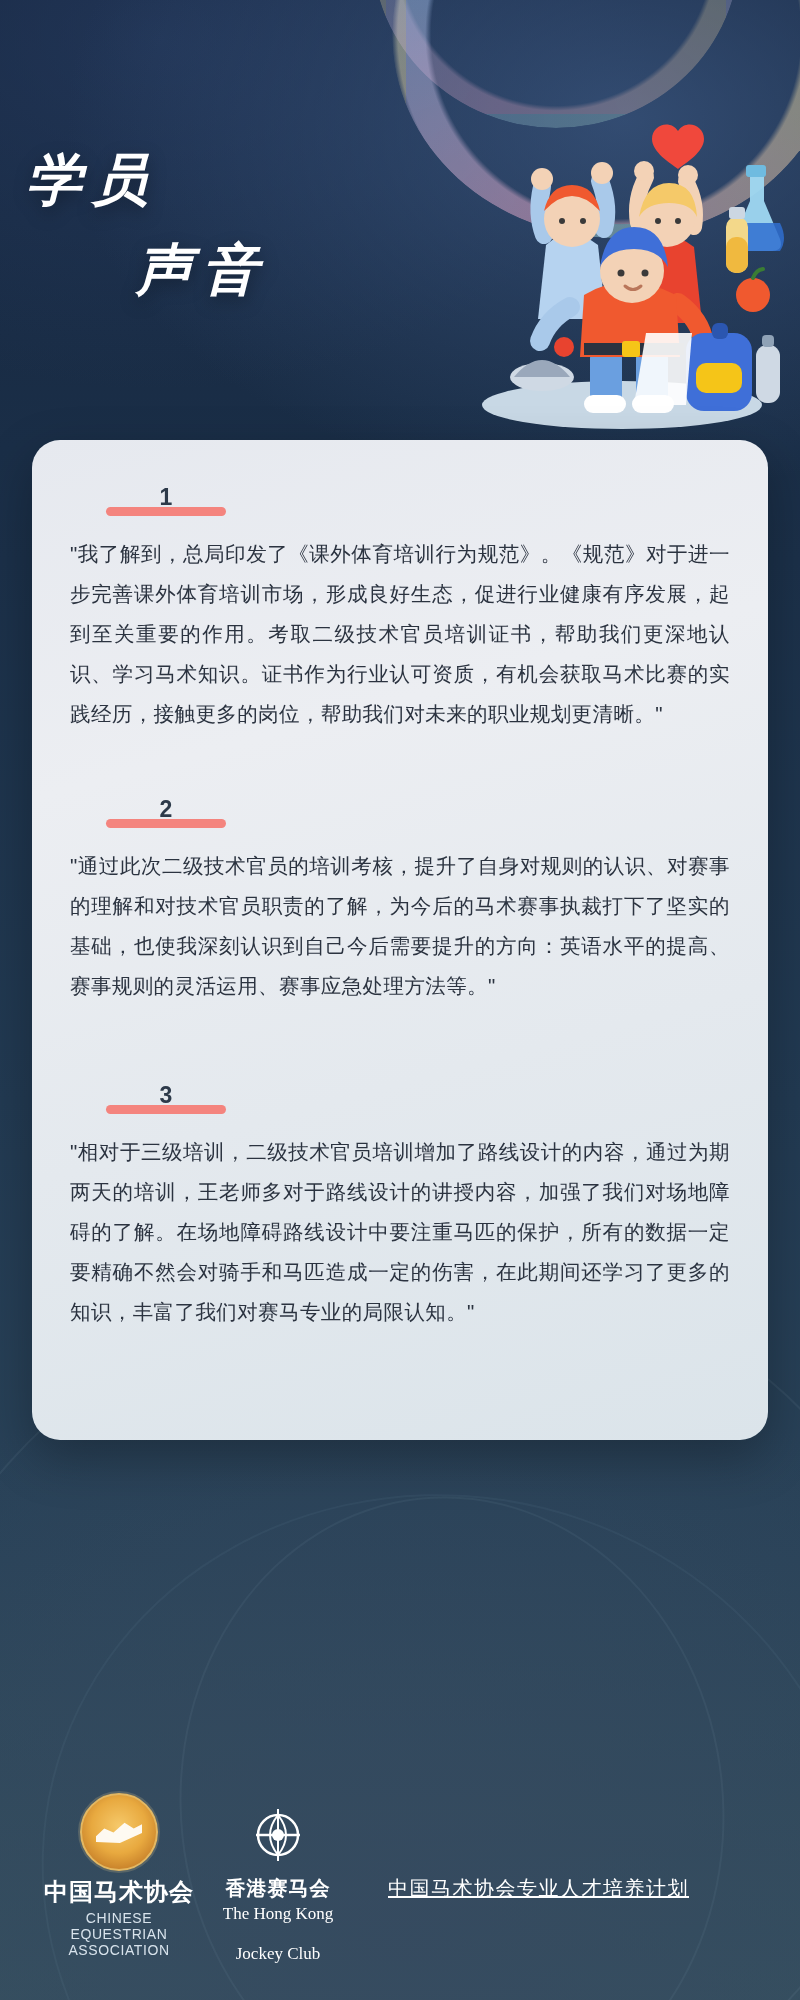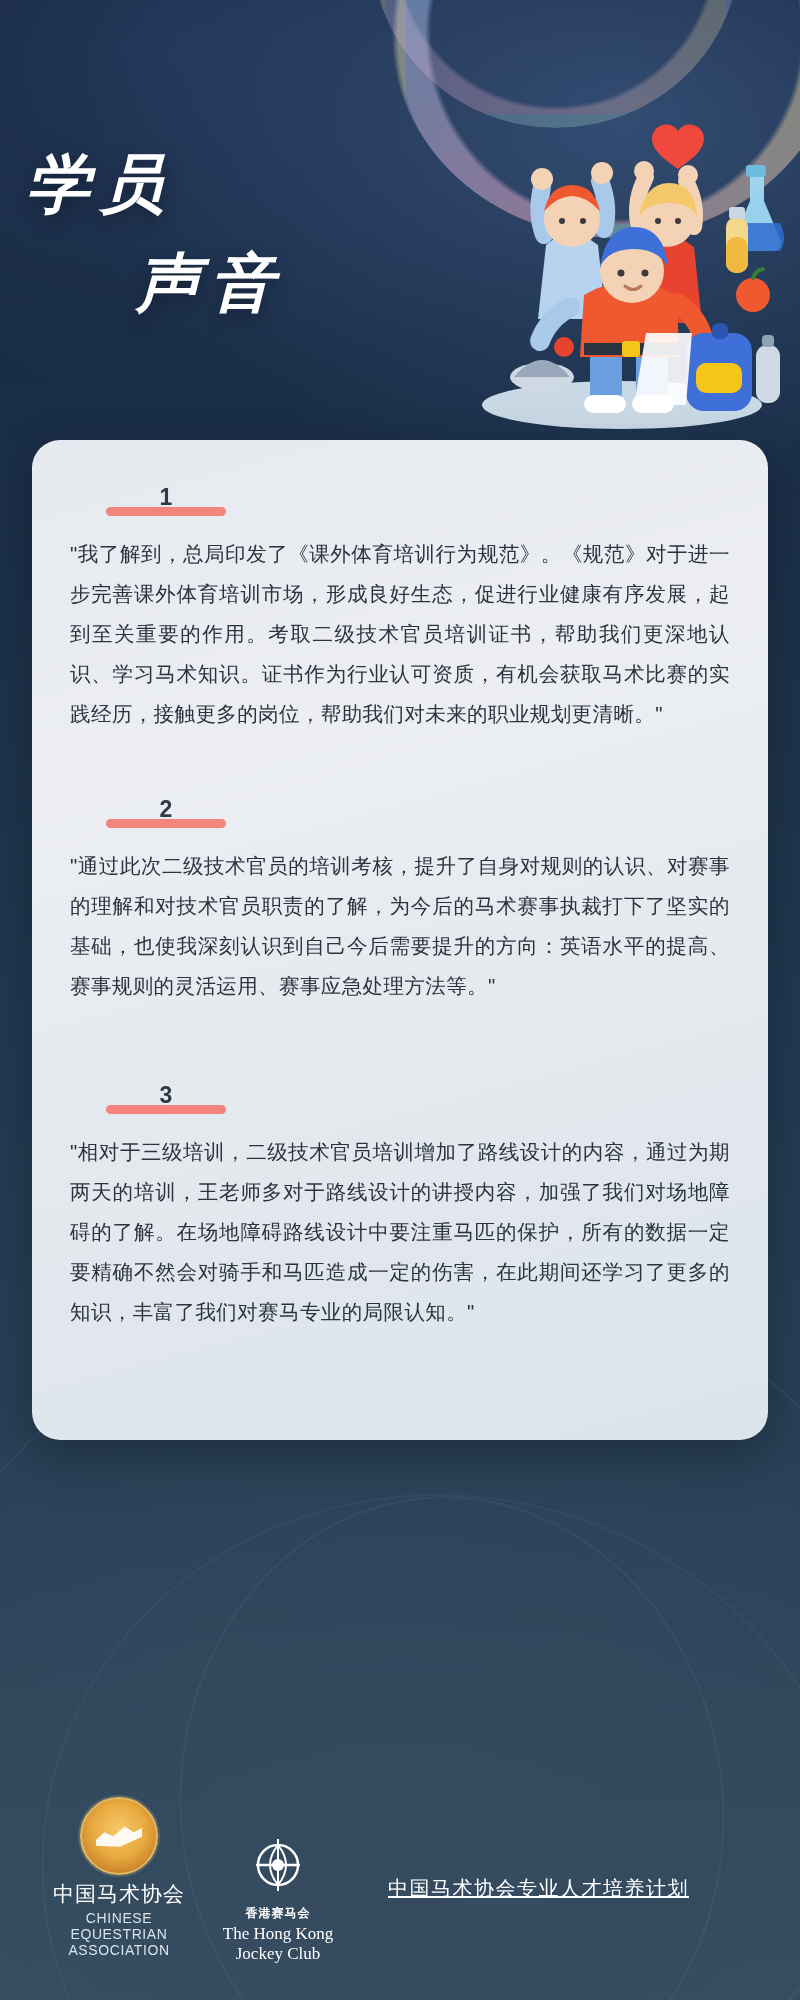--- a/index.html
+++ b/index.html
@@ -78,21 +78,21 @@
 
   
   .title-block {
     position: absolute;
     top: 150px;
     left: 26px;
     z-index: 5;
   }
   .title-line {
     color: #ffffff;
-    font-size: 64px;
+    font-size: 56px;
     font-weight: bold;
     font-style: italic;
     letter-spacing: 10px;
     line-height: 1.08;
     text-shadow: 0 6px 18px rgba(0,0,0,0.35);
   }
   .title-line.second {
     margin-top: 30px;
     margin-left: 110px;
   }
@@ -193,23 +193,23 @@
     left: 14px;
     top: 24px;
     width: 46px;
     height: 24px;
     background: #ffffff;
     clip-path: polygon(0% 72%, 18% 40%, 38% 56%, 62% 16%, 82% 40%, 100% 22%, 100% 58%, 52% 100%, 0% 96%);
     opacity: 0.92;
   }
   .cea-cn {
     color: #ffffff;
-    font-size: 21px;
+    font-size: 24px;
     letter-spacing: 1px;
-    font-weight: normal;
+    font-weight: bold;
     line-height: 1.25;
   }
   .cea-en {
     color: #d8e3ec;
     font-size: 14px;
     letter-spacing: 0.6px;
     margin-top: 3px;
   }
 
   .logo-hkjc {
@@ -220,34 +220,35 @@
     text-align: center;
   }
   .hkjc-mark {
     width: 64px;
     height: 64px;
     margin: 0 auto 6px auto;
     position: relative;
   }
   .hkjc-cn {
     color: #ffffff;
-    font-size: 12px;
+    font-size: 20px;
     letter-spacing: 1px;
     font-weight: bold;
   }
   .hkjc-en1 {
     color: #ffffff;
     font-family: "Liberation Serif", serif;
     font-size: 17px;
     margin-top: 2px;
   }
   .hkjc-en2 {
     color: #ffffff;
     font-family: "Liberation Serif", serif;
     font-size: 17px;
+    margin-top: 20px;
   }
 
   .footer-text {
     position: absolute;
     left: 388px;
     bottom: 98px;
     color: #ffffff;
     font-size: 20px;
     letter-spacing: 1.5px;
     white-space: nowrap;

